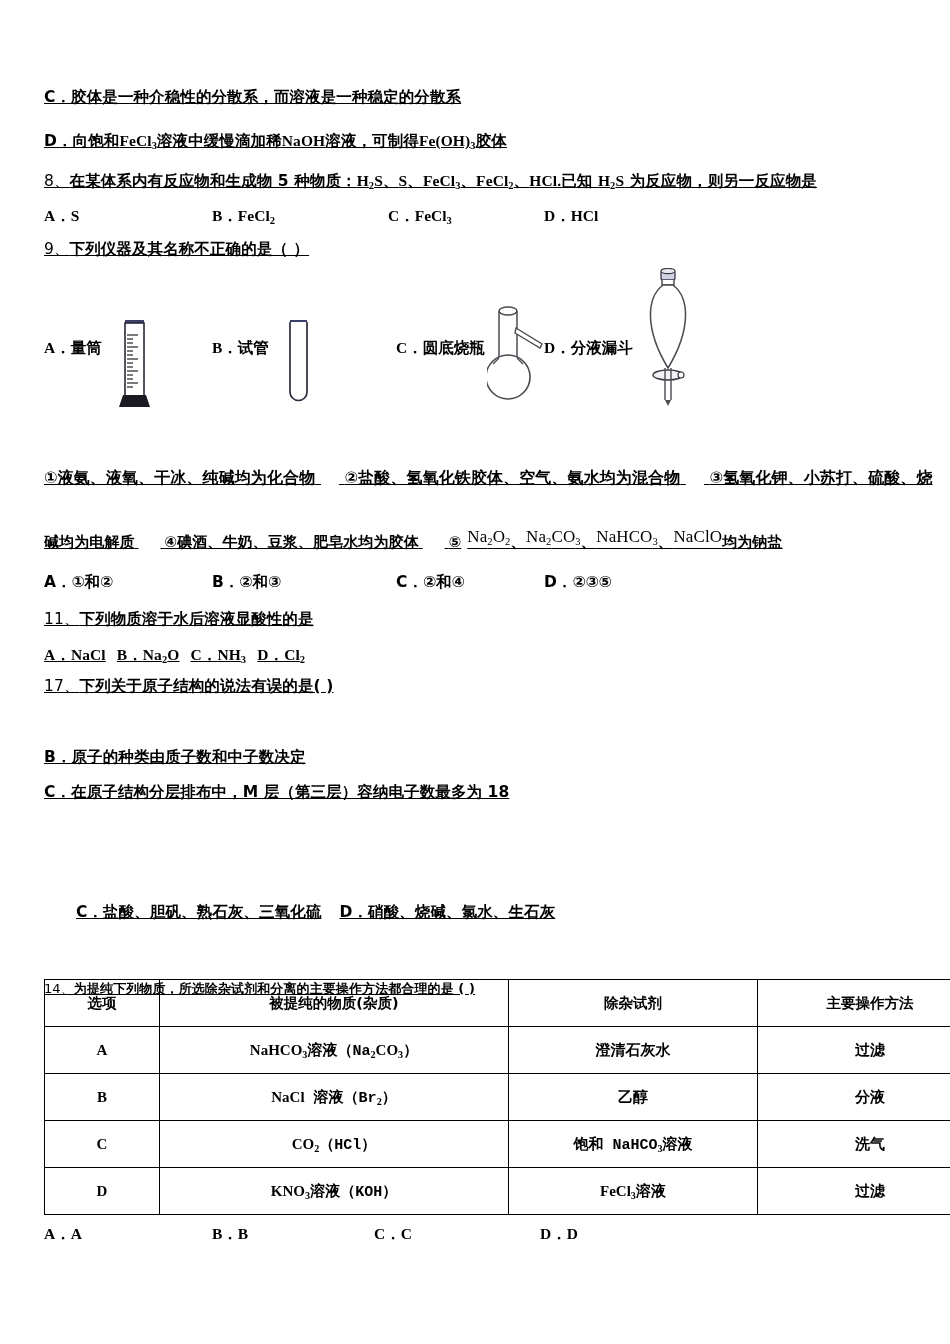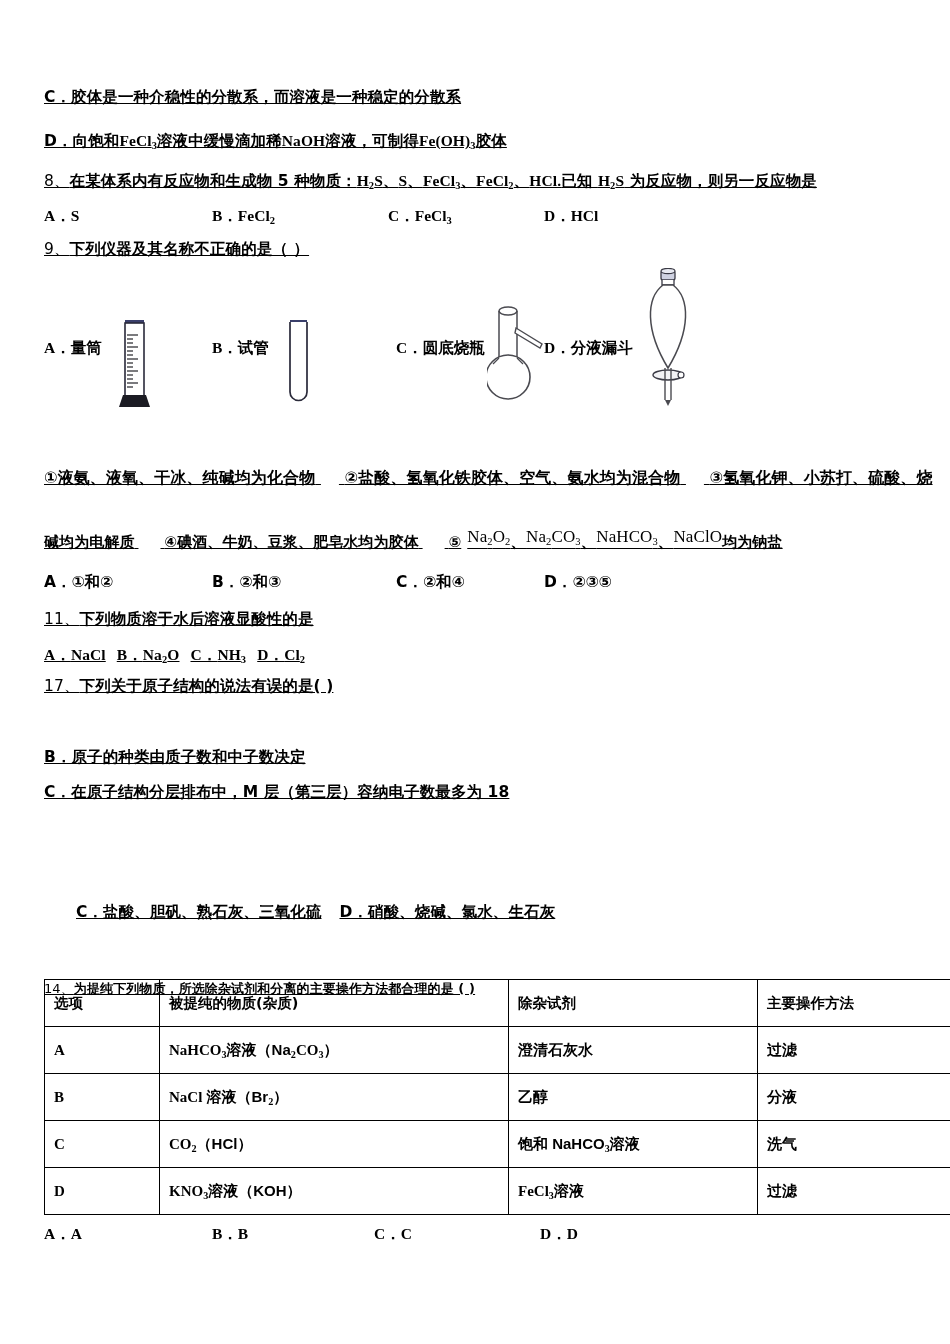--- a/index.html
+++ b/index.html
@@ -69,34 +69,34 @@
     left: 44px;
     top: 979px;
     width: 862px;
     border-collapse: collapse;
     table-layout: fixed;
     font-size: 15px;
   }
   .tbl td, .tbl th {
     border: 1.3px solid #000000;
     padding: 10px 9px;
-    text-align: left;
+    text-align: center;
     vertical-align: middle;
     font-weight: bold;
     height: 26px;
   }
   .tbl .c0 { width: 96px; }
   .tbl .c1 { width: 330px; }
   .tbl .c2 { width: 230px; }
   .tbl .c3 { width: 206px; }
   .tbl th {
     font-weight: bold;
   }
   .hdr-cell { font-family: "DejaVu Sans", "Liberation Sans", sans-serif; font-size: 14.5px; }
-  .cellcn { font-family: Liberation Sans, sans-serif; }
+  .cellcn { font-family: Liberation Mono, monospace; }
 </style>
 </head>
 <body>
 
 <div class="page">
 
   <div class="line cn" style="left:44px; top:88px;">C．胶体是一种介稳性的分散系，而溶液是一种稳定的分散系</div>
 
   <div class="line" style="left:44px; top:132px;">
     <span class="cn">D．向饱和</span><span><span>FeCl</span><sub>3</sub></span><span class="cn">溶液中缓慢滴加稀</span><span>NaOH</span><span class="cn">溶液，可制得</span><span><span>Fe(OH)</span><sub>3</sub></span><span class="cn">胶体</span>

